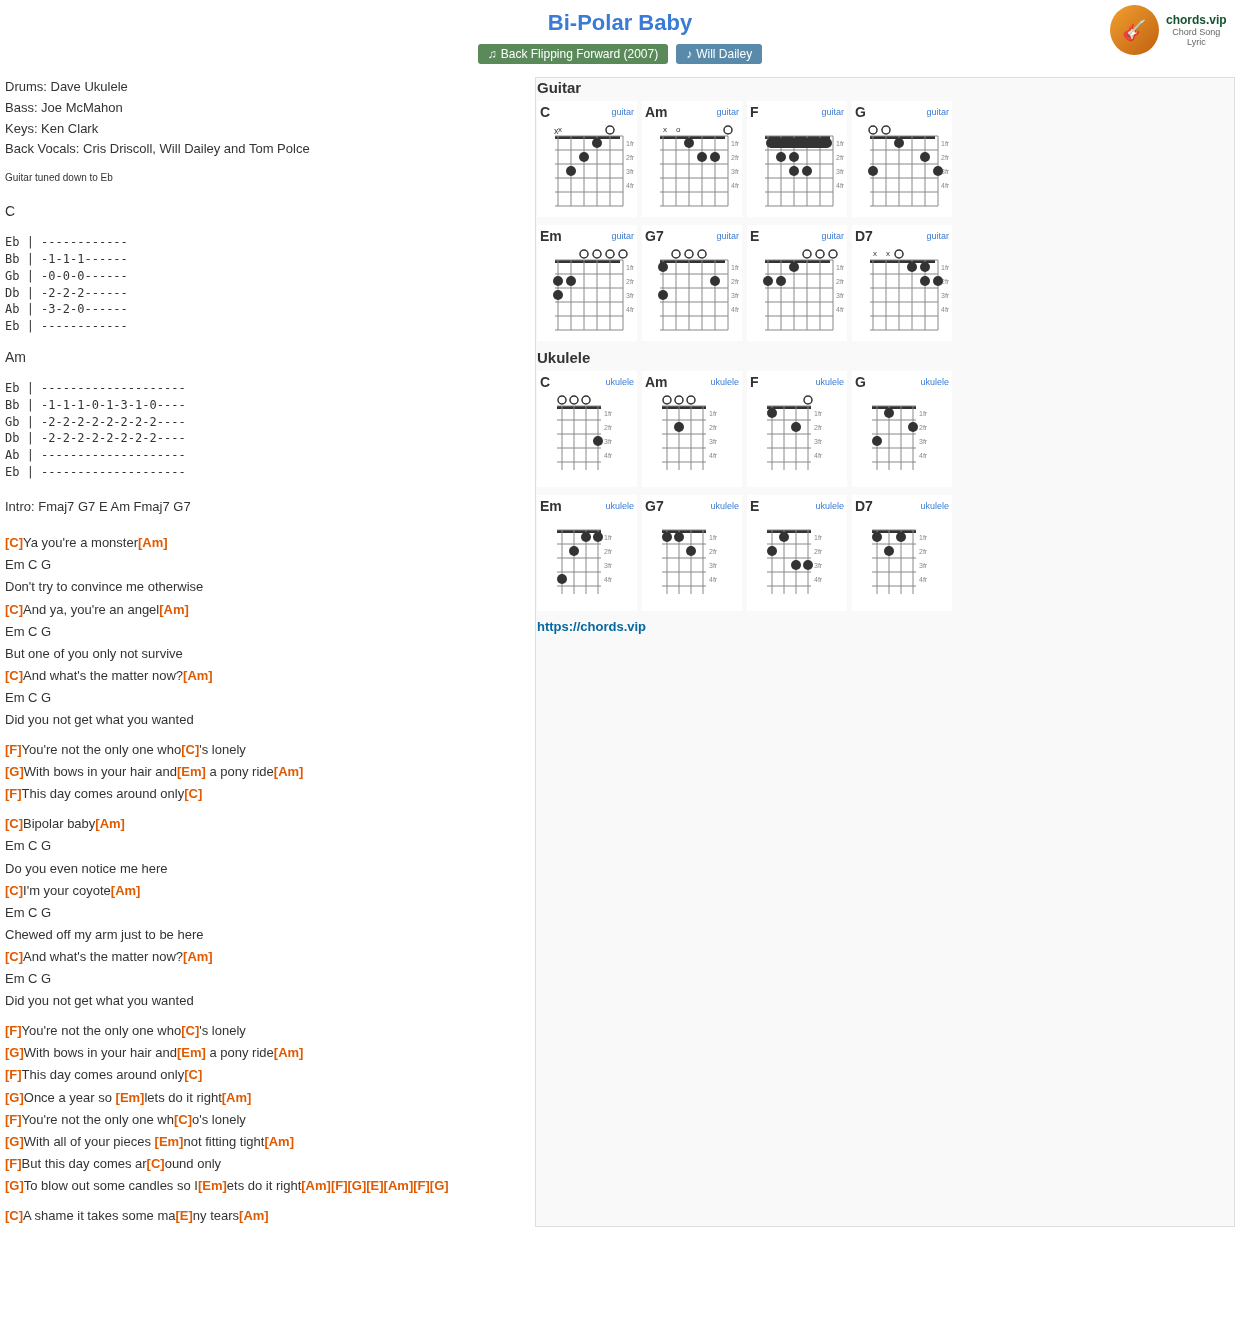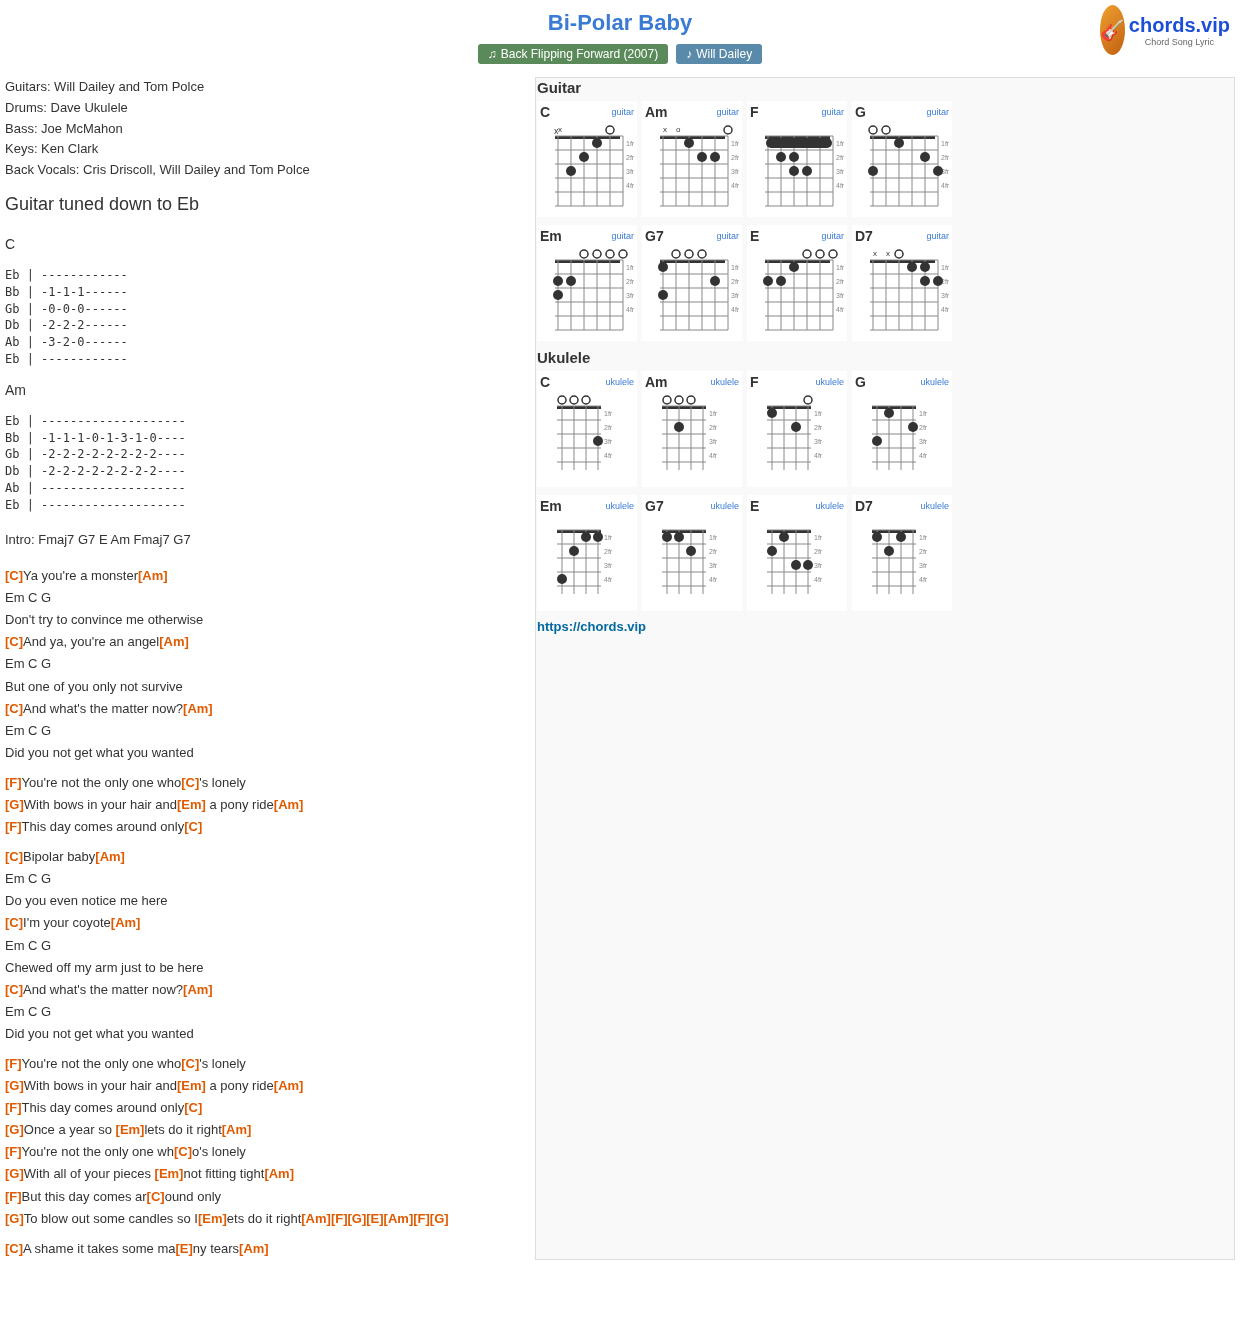--- a/index.html
+++ b/index.html
@@ -58,21 +58,21 @@
       align-items: center;
       justify-content: center;
       color: #fff;
       font-size: 20px;
     }
     .logo-text {
       display: flex;
       flex-direction: column;
       margin-left: 4px;
     }
-    .logo-text .chords { color: #1d4ed8; font-weight: bold; font-size: 20px; }
+    .logo-text .chords { color: #14532d; font-weight: bold; font-size: 12px; }
     .logo-text .subtitle { color: #666; font-size: 9px; }
     .content {
       display: flex;
       padding: 0 5px;
     }
     .left-panel {
       flex: 0 0 530px;
       padding-right: 10px;
       line-height: 1.5;
     }
@@ -82,21 +82,21 @@
       border: 1px solid #ddd;
       padding: 1px;
     }
     .song-info {
       margin-bottom: 10px;
       font-size: 13px;
       line-height: 1.6;
     }
     .section-note {
       margin: 4px 0;
-      font-size: 18px;
+      font-size: 10px;
     }
     .tab-line {
       font-family: monospace;
       font-size: 12px;
       white-space: pre;
       line-height: 1.4;
     }
     .lyric-line {
       font-size: 13px;
       line-height: 1.7;
@@ -167,21 +167,20 @@
     <div class="logo-text">
       <span class="chords">chords.vip</span>
       <span class="subtitle">Chord Song Lyric</span>
     </div>
   </div>
 </div>
 
 <div class="content">
   <div class="left-panel">
     <div class="song-info">
-      <div>Guitars: Will Dailey and Tom Polce</div>
       <div>Drums: Dave Ukulele</div>
       <div>Bass: Joe McMahon</div>
       <div>Keys: Ken Clark</div>
       <div>Back Vocals: Cris Driscoll, Will Dailey and Tom Polce</div>
     </div>
     <div class="section-note">Guitar tuned down to Eb</div>
     <div class="spacer"></div>
     <div class="section-header" style="font-size:14px; margin:4px 0;">C</div>
     <div class="spacer"></div>
     <div class="tab-line">Eb | ------------</div>

